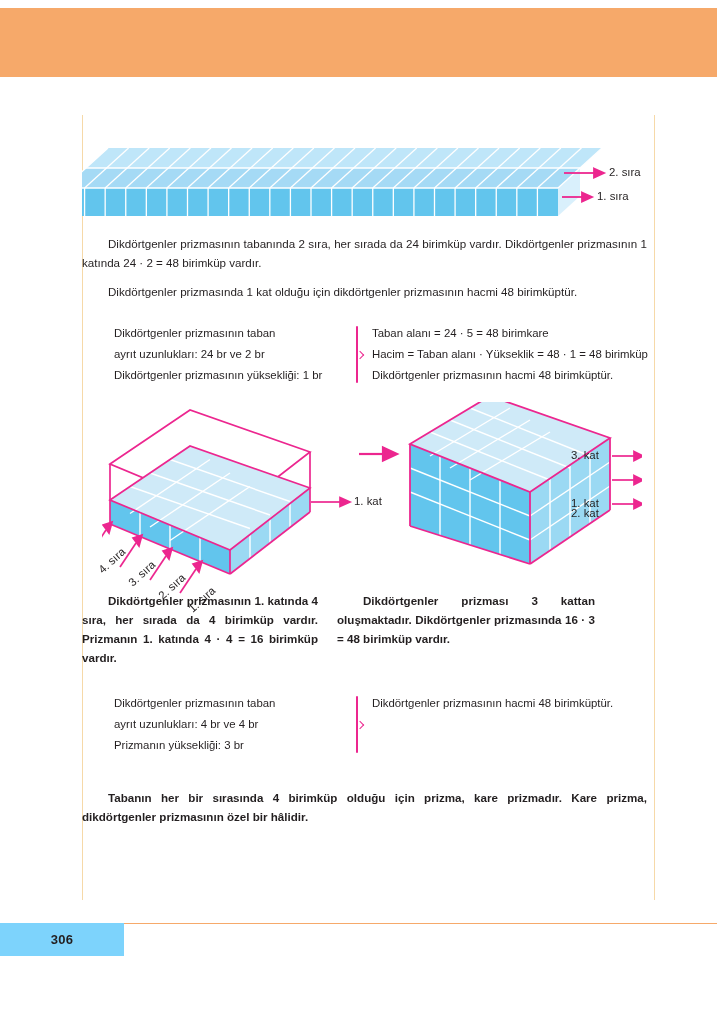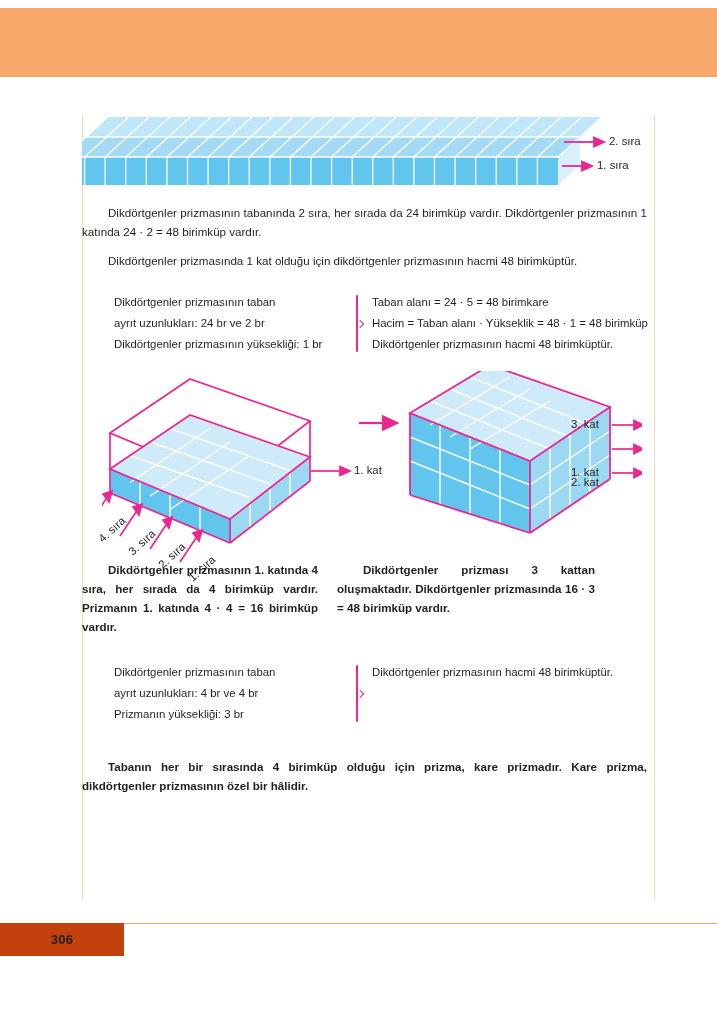--- a/index.html
+++ b/index.html
@@ -48,37 +48,37 @@
     width: 593px;
     height: 1px;
     background: #f6a96a;
   }
   .page-number-box {
     position: absolute;
     left: 0;
     top: 923px;
     width: 124px;
     height: 33px;
-    background: #c2410c;
+    background: #7dd3fc;
     display: flex;
     align-items: center;
     justify-content: center;
   }
   .page-number-box span {
     font-size: 13px;
     font-weight: bold;
     color: #231f20;
     letter-spacing: .2px;
   }
 
   
   .content {
     position: absolute;
     left: 82px;
-    top: 101px;
+    top: 132px;
     width: 512px;
   }
 
   p.body {
     margin: 0;
     font-size: 11.6px;
     line-height: 19px;
     text-align: justify;
     color: #231f20;
   }

